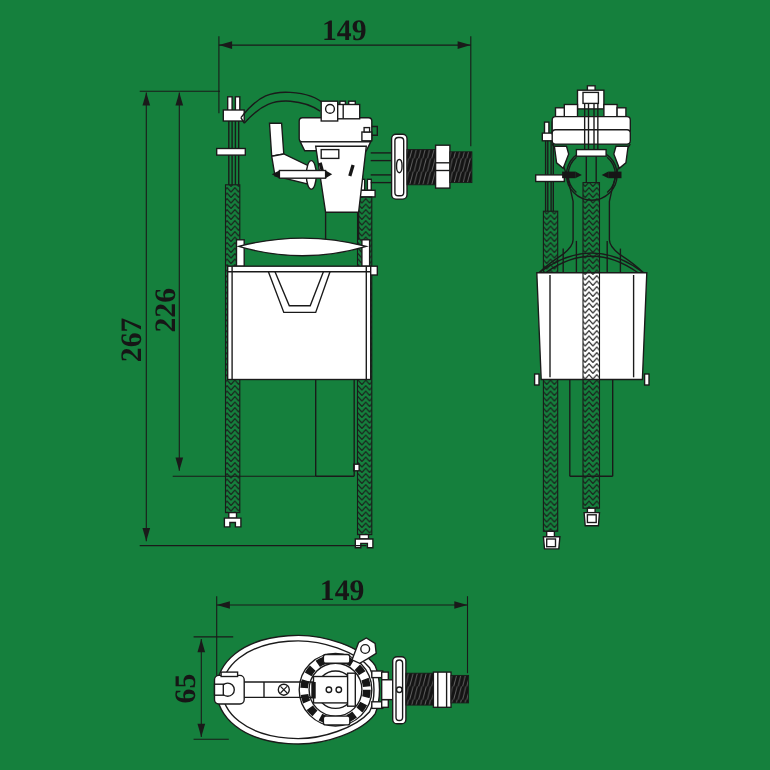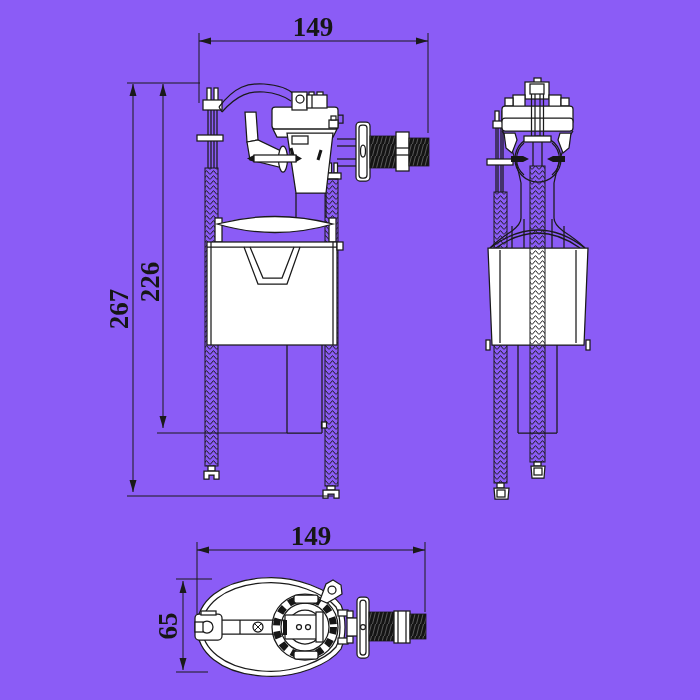--- a/index.html
+++ b/index.html
@@ -1,16 +1,16 @@
 <!DOCTYPE html>
 <html><head>
 <meta charset="utf-8">
 <style>
   html,body{margin:0;padding:0;background:#fff;}
-  .stage{position:relative;width:700px;height:700px;background:#8b5cf6;overflow:hidden;
+  .stage{position:relative;width:700px;height:700px;background:#15803d;overflow:hidden;
          font-family:"Liberation Serif",serif;}
   svg{display:block;}
   .o  {stroke:#1a1a1a;stroke-width:1.25;fill:none;}
   .ow {stroke:#1a1a1a;stroke-width:1.25;fill:#ffffff;}
   .d  {stroke:#1a1a1a;stroke-width:1;fill:none;}
   .ar {fill:#1a1a1a;stroke:none;}
   .blk{fill:#161616;stroke:none;}
   .thr{fill:url(#spr);stroke:#1a1a1a;stroke-width:1;}
   .bt {fill:url(#bt);stroke:#1a1a1a;stroke-width:0.8;}
   .dimtxt{font-family:"Liberation Serif",serif;font-weight:bold;font-size:27px;fill:#161616;}

